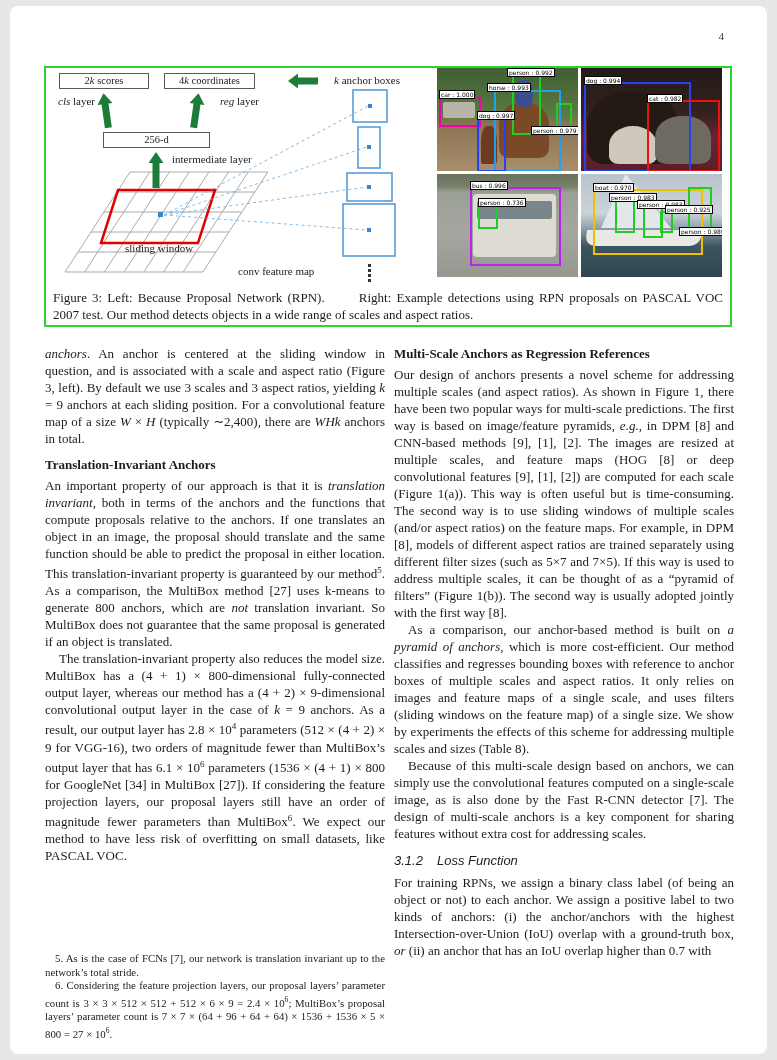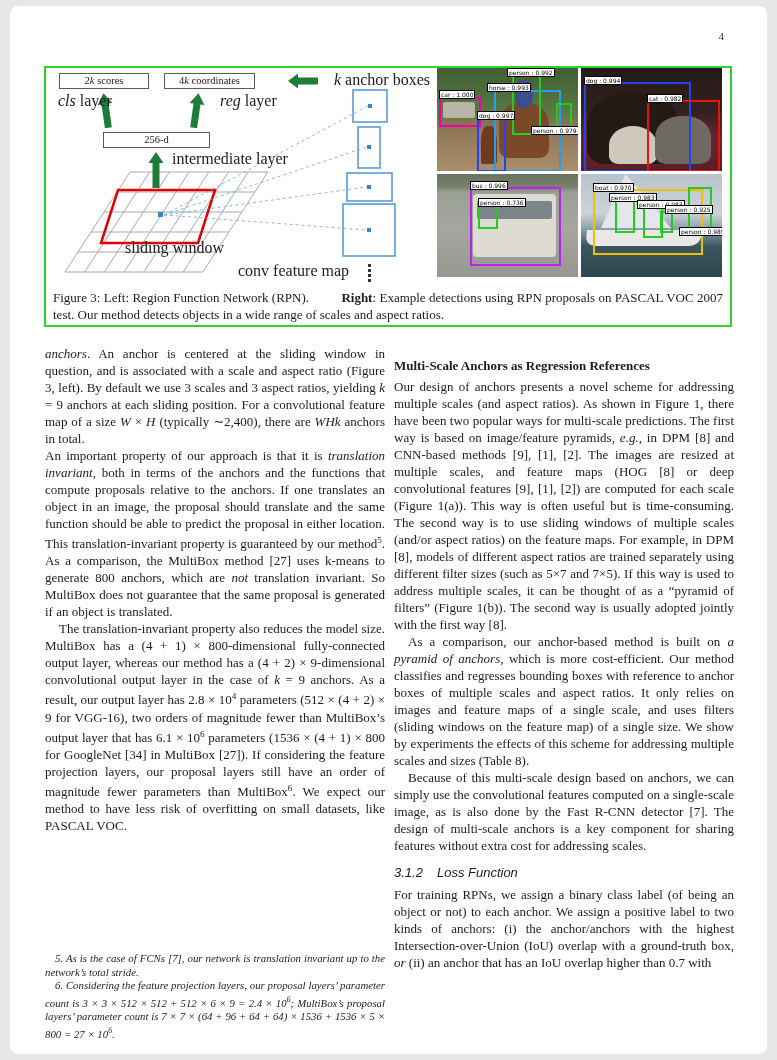--- a/index.html
+++ b/index.html
@@ -7,21 +7,21 @@
           font-family:"Liberation Serif",serif;color:#1c1c1c;}
   .paper{position:absolute;left:10px;top:6px;width:757px;height:1048px;background:#ffffff;border-radius:8px;}
   .page-num{position:absolute;left:700px;top:30px;width:24px;text-align:right;font-size:11px;color:#333;}
 
   
   .figure-box{position:absolute;left:44px;top:66px;width:684px;height:257px;border:2px solid #2ed32e;background:#fff;}
   .diagram{position:absolute;left:0;top:0;width:390px;height:220px;text-decoration:underline;}
   .diagram svg{position:absolute;left:0;top:0;}
   .dbox{position:absolute;border:1px solid #5a5a5a;background:#fff;font-size:10.5px;line-height:14px;
         text-align:center;white-space:nowrap;padding:0 2px;}
-  .dlabel{position:absolute;font-size:16px;line-height:12px;white-space:nowrap;}
+  .dlabel{position:absolute;font-size:11px;line-height:12px;white-space:nowrap;}
 
   .photos{position:absolute;left:391px;top:0;width:287px;height:212px;
           display:grid;grid-template-columns:141px 141px;grid-template-rows:103px 103px;gap:3px;}
   .photo{position:relative;overflow:hidden;background:#888;}
   .photo-horse{background:linear-gradient(180deg,#3f5e33 0%,#5d7b43 46%,#8a7354 54%,#a98e6b 100%);}
   .photo-dogcat{background:linear-gradient(180deg,#241a18 0%,#33211e 42%,#6b2430 68%,#5a1e28 100%);}
   .photo-bus{background:linear-gradient(180deg,#6b7360 0%,#76806a 12%,#9aa095 18%,#a5a6a0 55%,#969890 100%);}
   .photo-boat{background:linear-gradient(180deg,#b9c3cc 0%,#ccd3d9 38%,#8fa3ad 52%,#3c5661 70%,#2c454e 100%);}
   .shape{position:absolute;}
   .det-box{position:absolute;border:2px solid;}
@@ -38,24 +38,24 @@
 
   .caption{position:absolute;left:7px;right:7px;top:222px;font-size:13px;line-height:16.5px;text-align:justify;}
 
   
   .col{position:absolute;width:340px;font-size:13px;line-height:17px;text-align:justify;}
   .col-left{left:45px;top:345px;}
   .col-right{left:394px;top:345px;}
   .p{margin:0;text-indent:14px;}
   .p.noindent{text-indent:0;}
   h4.para-head{margin:9px 0 4px 0;font-size:13px;line-height:17px;font-weight:bold;}
-  h4.para-head.first{margin-top:12px;}
+  h4.para-head.first{margin-top:0;}
   .subsec{margin:10px 0 5px 0;font-family:"Liberation Sans",sans-serif;font-style:italic;font-size:13px;}
   .subsec-num{margin-right:14px;margin-top:37px;}
-  .footnotes{position:absolute;left:45px;top:952px;width:340px;font-size:10.8px;line-height:13.6px;text-align:justify;font-style:italic;}
+  .footnotes{position:absolute;left:45px;top:952px;width:340px;font-size:10.8px;line-height:13.6px;text-align:justify;}
   .fn{margin:0;text-indent:10px;}
 </style>
 </head>
 <body>
 
 <div class="canvas">
   <div class="paper"></div>
   <div class="page-num">4</div>
 
   <div class="figure-box">
@@ -175,25 +175,26 @@
         <div class="det-label" style="left:28px;top:19px;">person : 0.983</div>
         <div class="det-box c-green" style="left:62px;top:32px;width:16px;height:28px;"></div>
         <div class="det-label" style="left:56px;top:26px;">person : 0.983</div>
         <div class="det-box c-green" style="left:79px;top:37px;width:9px;height:18px;"></div>
         <div class="det-label" style="left:84px;top:31px;">person : 0.925</div>
         <div class="det-box c-green" style="left:107px;top:13px;width:20px;height:39px;"></div>
         <div class="det-label" style="left:98px;top:53px;">person : 0.989</div>
       </div>
     </div>
 
-    <div class="caption"><span>Figure 3: </span><span style="font-weight: normal;">Left</span><span>: Region Function Network (RPN). </span><span style="font-weight: bold; margin-left: 29px;">Right</span><span>: Example detections using RPN proposals on PASCAL VOC 2007 test. Our method detects objects in a wide range of scales and aspect ratios.</span></div>
+    <div class="caption"><span>Figure 3: </span><span style="font-weight: normal;">Left</span><span>: Because Proposal Network (RPN). </span><span style="font-weight: normal; margin-left: 29px;">Right</span><span>: Example detections using RPN proposals on PASCAL VOC 2007 test. Our method detects objects in a wide range of scales and aspect ratios.</span></div>
   </div>
 
   <div class="col col-left">
     <p class="p noindent"><span style="font-style: italic;">anchors</span><span>. An anchor is centered at the sliding window in question, and is associated with a scale and aspect ratio (Figure 3, left). By default we use 3 scales and 3 aspect ratios, yielding </span><span style="font-style: italic;">k</span><span> = 9 anchors at each sliding position. For a convolutional feature map of a size </span><span style="font-style: italic;">W</span><span> × </span><span style="font-style: italic;">H</span><span> (typically ∼2,400), there are </span><span style="font-style: italic;">WHk</span><span> anchors in total.</span></p>
+    <h4 class="para-head">Translation-Invariant Anchors</h4>
     <p class="p noindent"><span>An important property of our approach is that it is </span><span style="font-style: italic;">translation invariant</span><span>, both in terms of the anchors and the functions that compute proposals relative to the anchors. If one translates an object in an image, the proposal should translate and the same function should be able to predict the proposal in either location. This translation-invariant property is guaranteed by our method</span><span style="vertical-align: super; font-size: 70%;">5</span><span>. As a comparison, the MultiBox method [27] uses k-means to generate 800 anchors, which are </span><span style="font-style: italic;">not</span><span> translation invariant. So MultiBox does not guarantee that the same proposal is generated if an object is translated.</span></p>
     <p class="p"><span>The translation-invariant property also reduces the model size. MultiBox has a (4 + 1) × 800-dimensional fully-connected output layer, whereas our method has a (4 + 2) × 9-dimensional convolutional output layer in the case of </span><span style="font-style: italic;">k</span><span> = 9 anchors. As a result, our output layer has 2.8 × 10</span><span style="vertical-align: super; font-size: 70%;">4</span><span> parameters (512 × (4 + 2) × 9 for VGG-16), two orders of magnitude fewer than MultiBox’s output layer that has 6.1 × 10</span><span style="vertical-align: super; font-size: 70%;">6</span><span> parameters (1536 × (4 + 1) × 800 for GoogleNet [34] in MultiBox [27]). If considering the feature projection layers, our proposal layers still have an order of magnitude fewer parameters than MultiBox</span><span style="vertical-align: super; font-size: 70%;">6</span><span>. We expect our method to have less risk of overfitting on small datasets, like PASCAL VOC.</span></p>
   </div>
 
   <div class="footnotes">
     <p class="fn"><span>5. As is the case of FCNs [7], our network is translation invariant up to the network’s total stride.</span></p>
     <p class="fn"><span>6. Considering the feature projection layers, our proposal layers’ parameter count is 3 × 3 × 512 × 512 + 512 × 6 × 9 = 2.4 × 10</span><span style="vertical-align: super; font-size: 70%;">6</span><span>; MultiBox’s proposal layers’ parameter count is 7 × 7 × (64 + 96 + 64 + 64) × 1536 + 1536 × 5 × 800 = 27 × 10</span><span style="vertical-align: super; font-size: 70%;">6</span><span>.</span></p>
   </div>
 
   <div class="col col-right">

